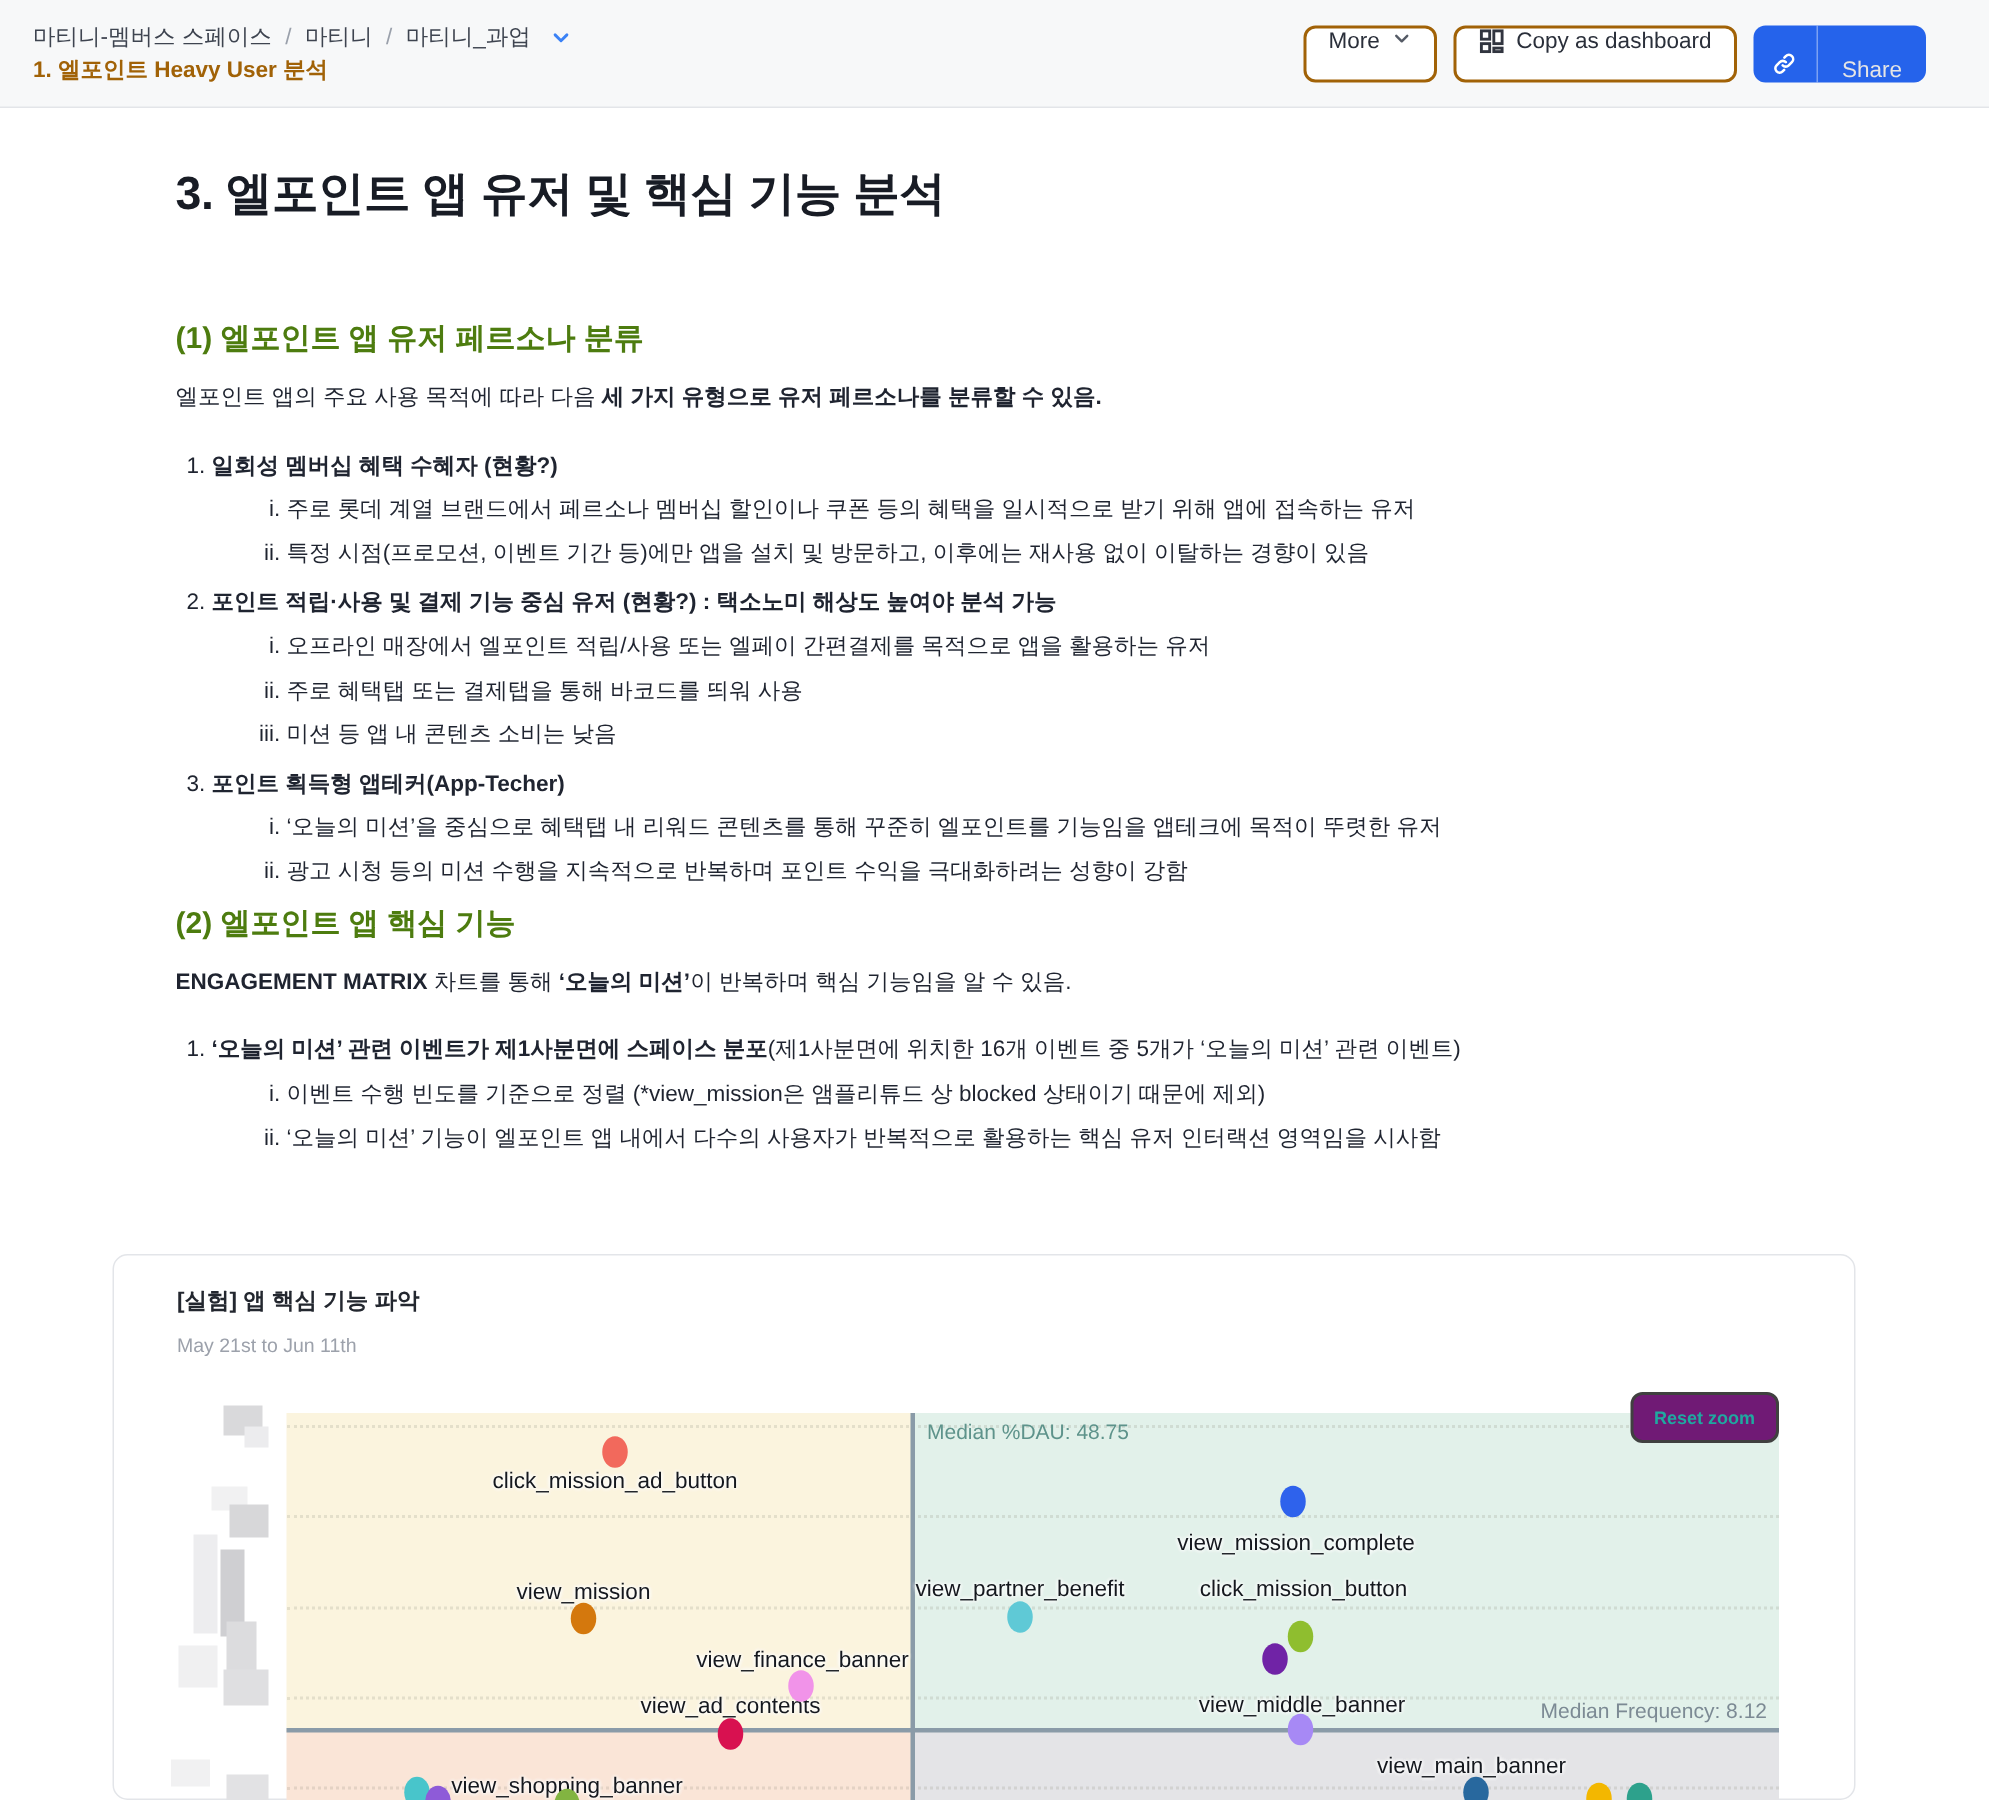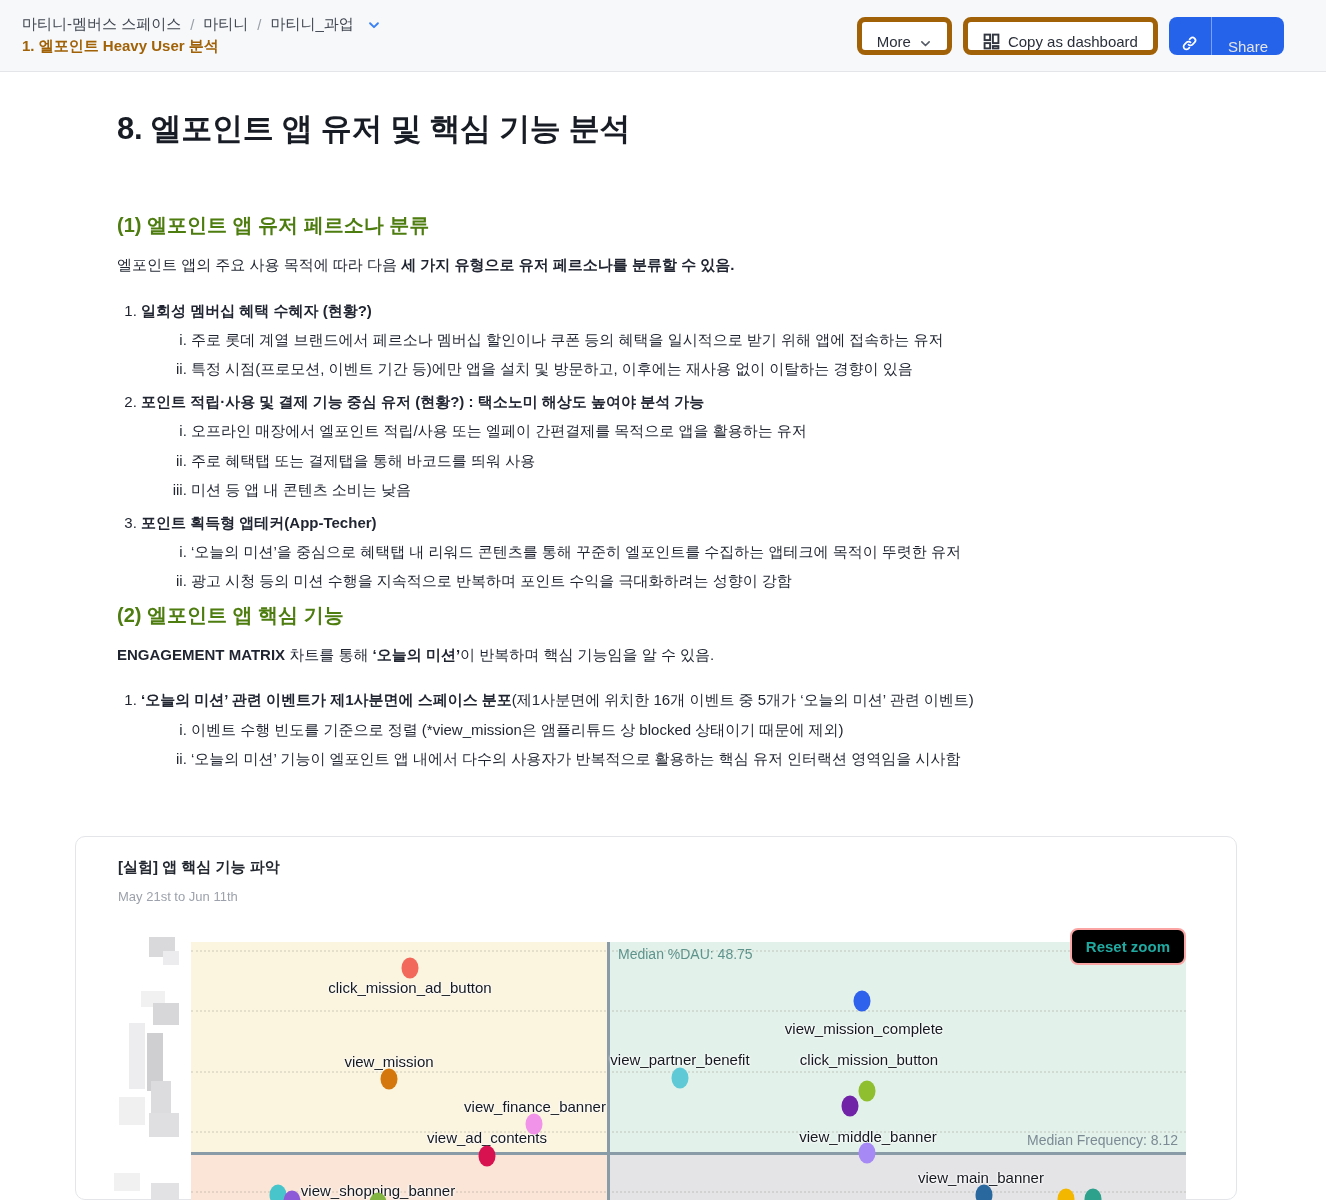--- a/index.html
+++ b/index.html
@@ -17,22 +17,22 @@
     padding:0 42px 0 22px; z-index:10;
   }
   .tb-left { display:flex; flex-direction:column; gap:3px; }
   .crumbs { display:flex; align-items:center; gap:9px; font-size:15px; color:#3E4450; }
   .crumb { cursor:pointer; }
   .crumb-sep { color:#9AA0AB; }
   .crumb-chevron { color:#3B82F6; margin-left:4px; display:flex; align-items:center; cursor:pointer; }
   .tb-title { font-weight:700; font-size:15px; color:#a16207; }
   .tb-right { display:flex; align-items:center; gap:11px; }
   .btn {
-    display:flex; align-items:flex-end; gap:8px; height:38px; padding:0 15px;
-    background:#fff; border:5px solid #a16207; border-radius:8px;
+    display:flex; align-items:flex-start; gap:8px; height:38px; padding:0 15px;
+    background:#fff; border:2px solid #a16207; border-radius:8px;
     font-size:15px; font-weight:500; color:#2A2F3A; cursor:pointer; white-space:nowrap;
   }
   .btn .chev { color:#555B66; display:flex; }
   .split-btn { display:flex; height:38px; border-radius:8px; overflow:hidden; cursor:pointer; }
   .split-seg { display:flex; align-items:flex-end; justify-content:center; color:#e5e5e5; font-weight:500; }
   .split-seg.link { width:42px; }
   .split-seg.share { padding:0 16px; border-left:1px solid rgba(255,255,255,0.4); }
   .dash-icon { display:flex; }
   
   .doc { position:absolute; top:72px; left:0; right:0; padding:36px 89px 0 117px; }
@@ -46,22 +46,22 @@
   .sec2 { margin-top:62px; }
   
   .chart-card {
     position:absolute; top:836px; left:75px; width:1162px; height:364px;
     background:#fff; border:1px solid #E3E5E9; border-radius:10px;
   }
   .cc-title { position:absolute; left:42px; top:21px; font-size:15px; font-weight:600; color:#23272F; }
   .cc-date { position:absolute; left:42px; top:52px; font-size:13px; color:#9CA1AB; }
   .reset-zoom {
     position:absolute; top:91px; right:50px; z-index:6;
-    background:#000000; border:2px solid #fca5a5; border-radius:8px;
-    color:#1FA9A0; font-weight:700; font-size:15px; padding:8px 14px; cursor:pointer;
+    background:#701a75; border:2px solid #404040; border-radius:8px;
+    color:#1FA9A0; font-weight:700; font-size:12px; padding:8px 14px; cursor:pointer;
   }
   .plot { position:absolute; left:115px; top:105px; width:995px; height:259px; }
   .quad { position:absolute; }
   .q-tl { left:0; top:0; width:417px; height:211px; }
   .q-tr { left:417px; top:0; right:0; height:211px; }
   .q-bl { left:0; top:211px; width:417px; bottom:0; }
   .q-br { left:417px; top:211px; right:0; bottom:0; }
   .gridline { position:absolute; left:0; right:0; height:0; border-top:2px dotted rgba(130,130,110,0.18); z-index:1; }
   .v-divider { position:absolute; left:416px; top:0; width:3px; height:100%; background:#8A9BA8; z-index:2; }
   .h-divider { position:absolute; left:0; top:210px; height:3px; width:100%; background:#8A9BA8; z-index:2; }
@@ -127,21 +127,21 @@
         </span>
       </span>
       <span class="split-seg share">
         <span>Share</span>
       </span>
     </div>
   </div>
 </div>
 
 <div class="doc">
-  <h1 class="doc-title">8. 엘포인트 앱 유저 및 핵심 기능 분석</h1>
+  <h1 class="doc-title">3. 엘포인트 앱 유저 및 핵심 기능 분석</h1>
 
   <h2 class="sec-h">(1) 엘포인트 앱 유저 페르소나 분류</h2>
   <p class="para"><span>엘포인트 앱의 주요 사용 목적에 따라 다음 </span><b>세 가지 유형으로 유저 페르소나를 분류할 수 있음.</b></p>
 
   <ol class="main-list">
     <li>
       <b>일회성 멤버십 혜택 수혜자  (현황?)</b>
       <ol class="roman">
         <li><span>주로 롯데 계열 브랜드에서 페르소나 멤버십 할인이나 쿠폰 등의 혜택을 일시적으로 받기 위해 앱에 접속하는 유저</span></li>
         <li><span>특정 시점(프로모션, 이벤트 기간 등)에만 앱을 설치 및 방문하고, 이후에는 재사용 없이 이탈하는 경향이 있음</span></li>
@@ -151,21 +151,21 @@
       <b>포인트 적립·사용 및 결제 기능 중심 유저 (현황?) : 택소노미 해상도 높여야 분석 가능</b>
       <ol class="roman">
         <li><span>오프라인 매장에서 엘포인트 적립/사용 또는 엘페이 간편결제를 목적으로 앱을 활용하는 유저</span></li>
         <li><span>주로 혜택탭 또는 결제탭을 통해 바코드를 띄워 사용</span></li>
         <li><span>미션 등 앱 내 콘텐츠 소비는 낮음</span></li>
       </ol>
     </li>
     <li>
       <b>포인트 획득형 앱테커(App-Techer)</b>
       <ol class="roman">
-        <li><span>‘오늘의 미션’을 중심으로 혜택탭 내 리워드 콘텐츠를 통해 꾸준히 엘포인트를 수집하는 앱테크에 목적이 뚜렷한 유저</span></li>
+        <li><span>‘오늘의 미션’을 중심으로 혜택탭 내 리워드 콘텐츠를 통해 꾸준히 엘포인트를 기능임을 앱테크에 목적이 뚜렷한 유저</span></li>
         <li><span>광고 시청 등의 미션 수행을 지속적으로 반복하며 포인트 수익을 극대화하려는 성향이 강함</span></li>
       </ol>
     </li>
   </ol>
 
   <h2 class="sec-h sec2">(2) 엘포인트 앱 핵심 기능</h2>
   <p class="para"><b>ENGAGEMENT MATRIX</b><span> 차트를 통해 </span><b>‘오늘의 미션’</b><span>이 반복하며 핵심 기능임을 알 수 있음.</span></p>
 
   <ol class="main-list">
     <li>

